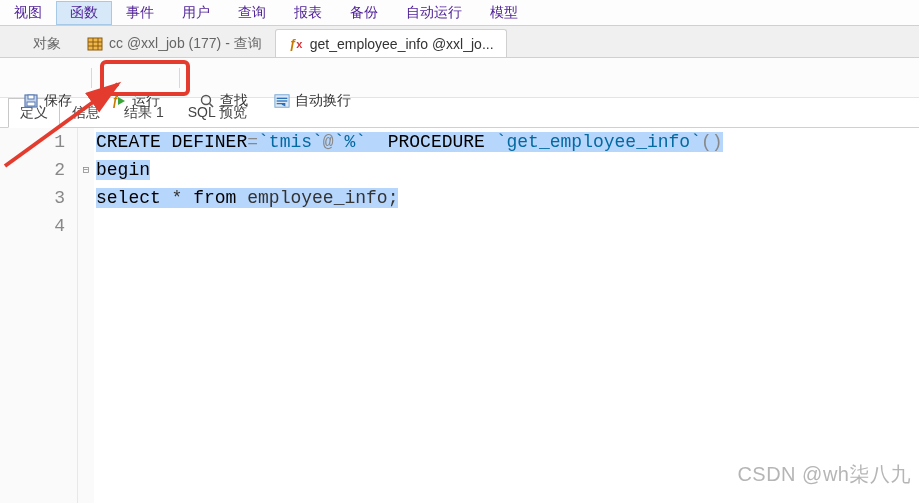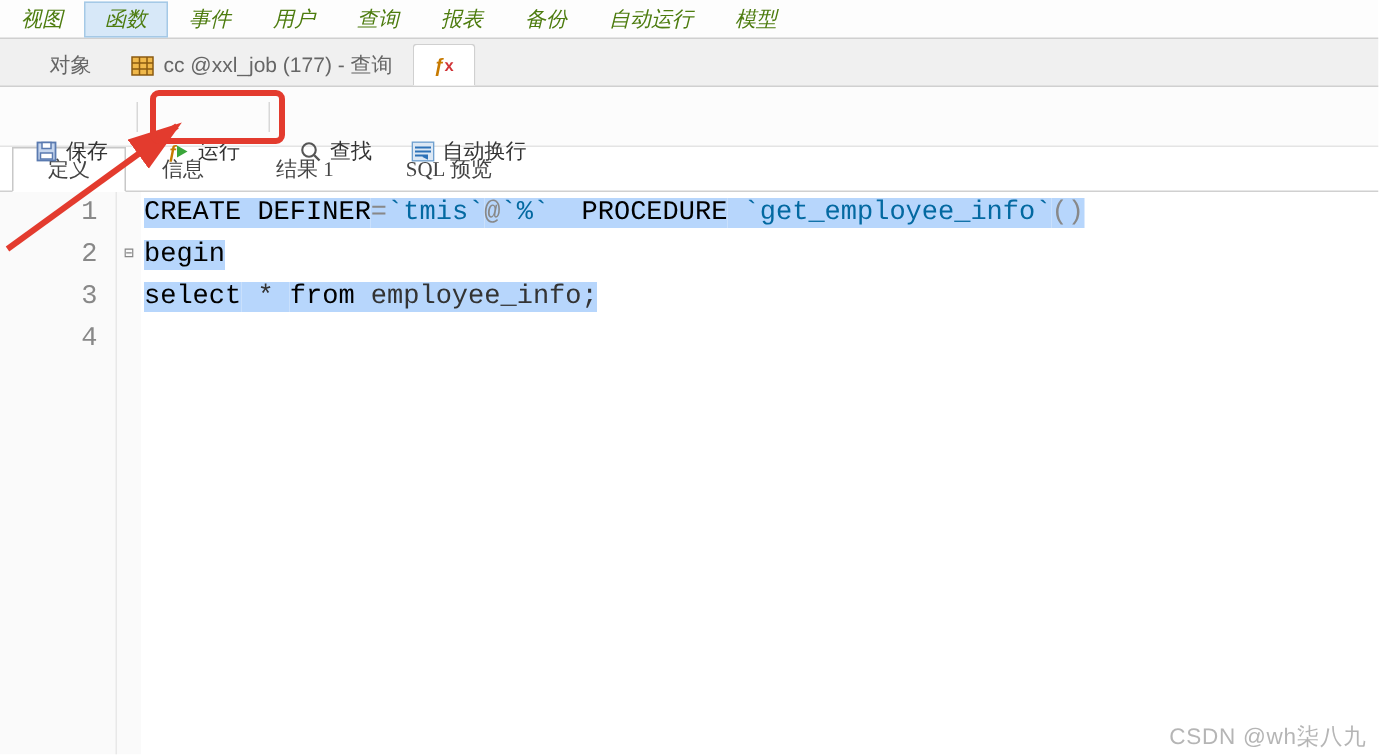--- a/index.html
+++ b/index.html
@@ -15,23 +15,22 @@
     
     .menubar {
       height: 26px;
       display: flex;
       align-items: center;
       background: #fdfdfd;
       border-bottom: 1px solid #d0d0d0;
     }
     .menu-item {
       padding: 3px 14px;
-      color: #4d7c0f;
+      color: #4c1d95;
       cursor: default;
-      font-style: italic;
     }
     .menu-item.active {
       background: #d7e8f8;
       border: 1px solid #a5c9e6;
       padding: 2px 13px;
     }
     
     .tabs-row {
       height: 32px;
       display: flex;
@@ -97,25 +96,24 @@
     
     .subtabs {
       height: 30px;
       display: flex;
       align-items: center;
       border-bottom: 1px solid #d0d0d0;
       background: #ffffff;
       padding-left: 8px;
     }
     .subtab {
-      padding: 5px 23px;
+      padding: 5px 11px;
       color: #444;
       border: 1px solid transparent;
       cursor: default;
-      font-family: Liberation Serif, serif;
     }
     .subtab.active {
       border: 1px solid #c8c8c8;
       border-bottom-color: #ffffff;
       margin-bottom: -1px;
       background: #fff;
     }
     
     .editor {
       display: flex;
@@ -159,23 +157,23 @@
       top: 56px;
       width: 180px;
       height: 120px;
       pointer-events: none;
       z-index: 9;
     }
     
     .watermark {
       position: absolute;
       right: 8px;
-      bottom: 2px;
+      bottom: 15px;
       color: rgba(120,120,120,0.55);
-      font-size: 15px;
+      font-size: 20px;
       letter-spacing: 0.5px;
       pointer-events: none;
     }
     
     .ic-table { fill:#f0b84a; stroke:#8a5a10;}
     .ic-fx { color:#c77a00; font-style:italic; font-weight:bold; font-size:13px;}
     .ic-save { stroke:#5a7ab0; fill:#c6d6ee;}
     .ic-run { fill:#3aa63a;}
     .ic-stop { fill:#999; }
     .ic-find { stroke:#555; fill:none;}
@@ -207,20 +205,21 @@
           <line x1="1" y1="6" x2="15" y2="6" stroke="#8a5a10"></line>
           <line x1="1" y1="10" x2="15" y2="10" stroke="#8a5a10"></line>
           <line x1="6" y1="2" x2="6" y2="14" stroke="#8a5a10"></line>
           <line x1="11" y1="2" x2="11" y2="14" stroke="#8a5a10"></line>
         </svg>
     </span>
     <span>cc @xxl_job (177) - 查询</span>
   </div>
   <div class="tab active">
     <span class="icon ic-fx">ƒ<span style="font-style:normal;color:#d13438;font-size:11px;">x</span></span>
+    <span>get_employee_info @xxl_jo...</span>
   </div>
 </div>
 
 <div class="toolbar">
   <div class="tool-btn">
     <span class="icon">
       <svg width="16" height="16" viewBox="0 0 16 16">
           <rect x="2" y="2" width="12" height="12" class="ic-save" stroke-width="1.2"></rect>
           <rect x="5" y="2" width="6" height="4" fill="#fff" stroke="#5a7ab0"></rect>
           <rect x="4" y="9" width="8" height="4" fill="#fff" stroke="#5a7ab0"></rect>

